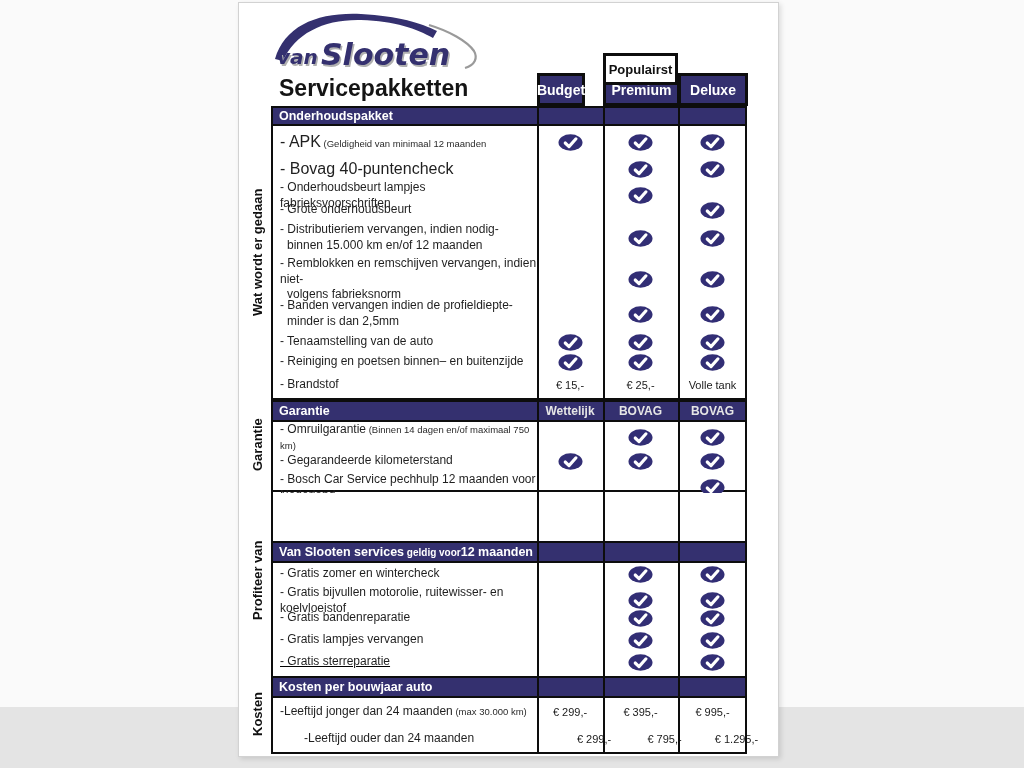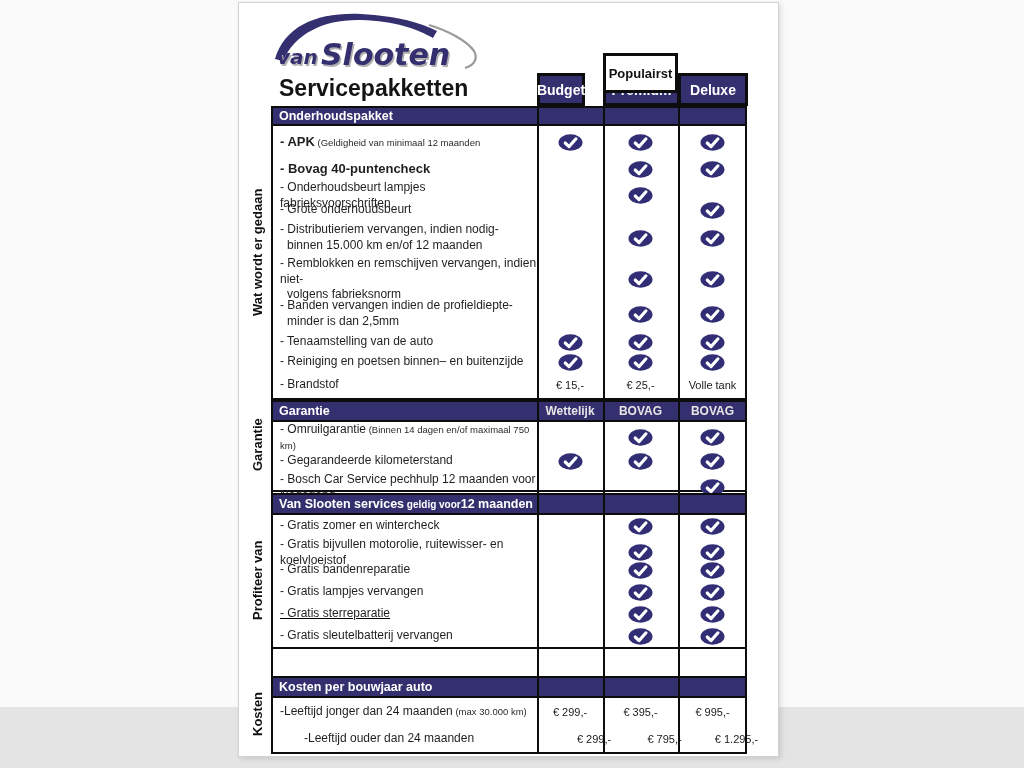--- a/index.html
+++ b/index.html
@@ -16,21 +16,21 @@
   }
   
   .logo { position:absolute; left:30px; top:4px; width:220px; height:64px; }
   
   .title {
     position:absolute; left:40px; top:72px;
     font-size:23px; font-weight:bold; color:#141414; letter-spacing:0px;
   }
   
   .popular {
-    position:absolute; left:364px; top:50px; width:75px; height:40px;
+    position:absolute; left:364px; top:50px; width:75px; height:32px;
     background:#ffffff; border:3px solid #0d0d0d;
     display:flex; align-items:center; justify-content:center;
     font-size:13px; font-weight:bold; color:#111; z-index:5;
   }
   .colhead {
     position:absolute; top:70px; height:33px;
     background:#34306f; border:3px solid #0d0d0d;
     display:flex; align-items:center; justify-content:center;
     font-size:14px; font-weight:bold; color:#ffffff; z-index:4;
   }
@@ -44,21 +44,21 @@
   .sec-header {
     display:grid; grid-template-columns:266px 66px 75px 69px;
     background:#34306f; border-top:2px solid #0d0d0d; border-bottom:2px solid #0d0d0d;
     align-items:center;
   }
   .sec-title { padding-left:8px; color:#fff; font-weight:bold; font-size:12.5px; white-space:nowrap; }
   .st-small { font-weight:600; font-size:10px; }
   .sec-hcell { text-align:center; color:#e5e5e5; font-weight:600; font-size:12px; }
   .row { display:grid; grid-template-columns:266px 66px 75px 69px; align-items:center; }
   .cell-label { padding-left:9px; color:#1f1f1f; font-size:12px; line-height:1.3; }
-  .cell-label .lmain.bold { font-weight:bold; font-size:13px; }
+  .cell-label .lmain.bold { font-weight:normal; font-size:16px; }
   .cell-label .lsmall { font-size:9.5px; color:#2a2a2a; }
   .cell-label .l2 { padding-left:7px; }
   .cell-val { display:flex; align-items:center; justify-content:center; }
   .cellText { font-size:11px; color:#1a1a1a; }
   
   .side-label {
     position:absolute; left:6px; width:24px;
     display:flex; align-items:center; justify-content:center;
     writing-mode:vertical-rl; transform:rotate(180deg);
     font-size:13px; font-weight:bold; color:#111; white-space:nowrap;
@@ -339,21 +339,21 @@
           <div class="cell-val"></div>
           <div class="cell-val">
             <svg width="25" height="17" viewBox="0 0 25 17">
     <ellipse cx="12.5" cy="8.5" rx="12" ry="8.2" fill="#322e75"></ellipse>
     <path d="M7.2 9 L11 12.6 L18 4.8" stroke="#ffffff" stroke-width="3.1" fill="none" stroke-linecap="round" stroke-linejoin="round"></path>
   </svg>
           </div>
         </div>
       </div>
       <div class="section" style="top: 387px;">
-        <div class="sec-header" style="height: 22px;">
+        <div class="sec-header" style="height: 22px; margin-top: 48px;">
           <div class="sec-title"><span class="st-main">Van Slooten  services</span><span class="st-small"> geldig voor</span><span class="st-main">12 maanden</span></div>
           <div class="sec-hcell"></div>
           <div class="sec-hcell"></div>
           <div class="sec-hcell"></div>
         </div>
         <div class="row" style="height: 22px;">
           <div class="cell-label">
             <div class="l1"><span class="lmain">- Gratis zomer en wintercheck</span></div>
           </div>
           <div class="cell-val"></div>

